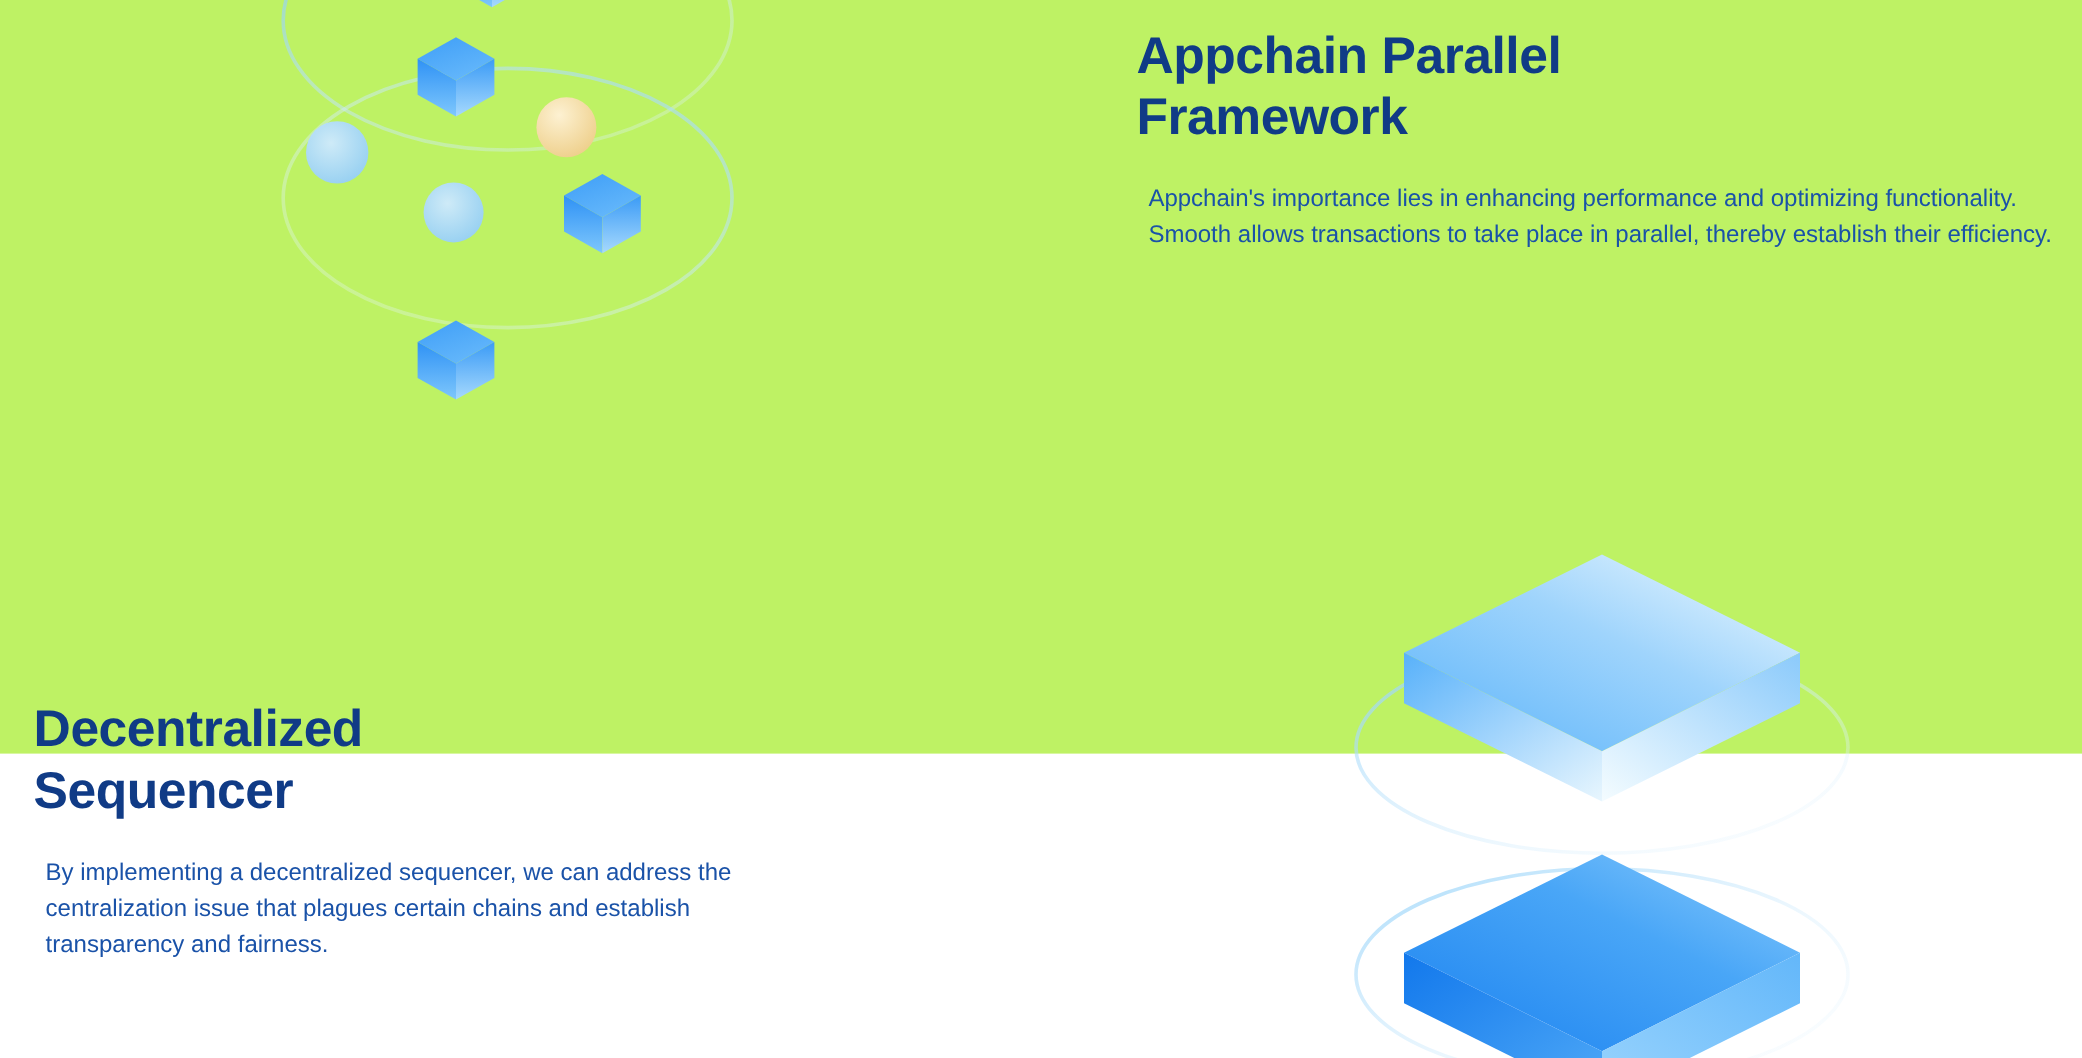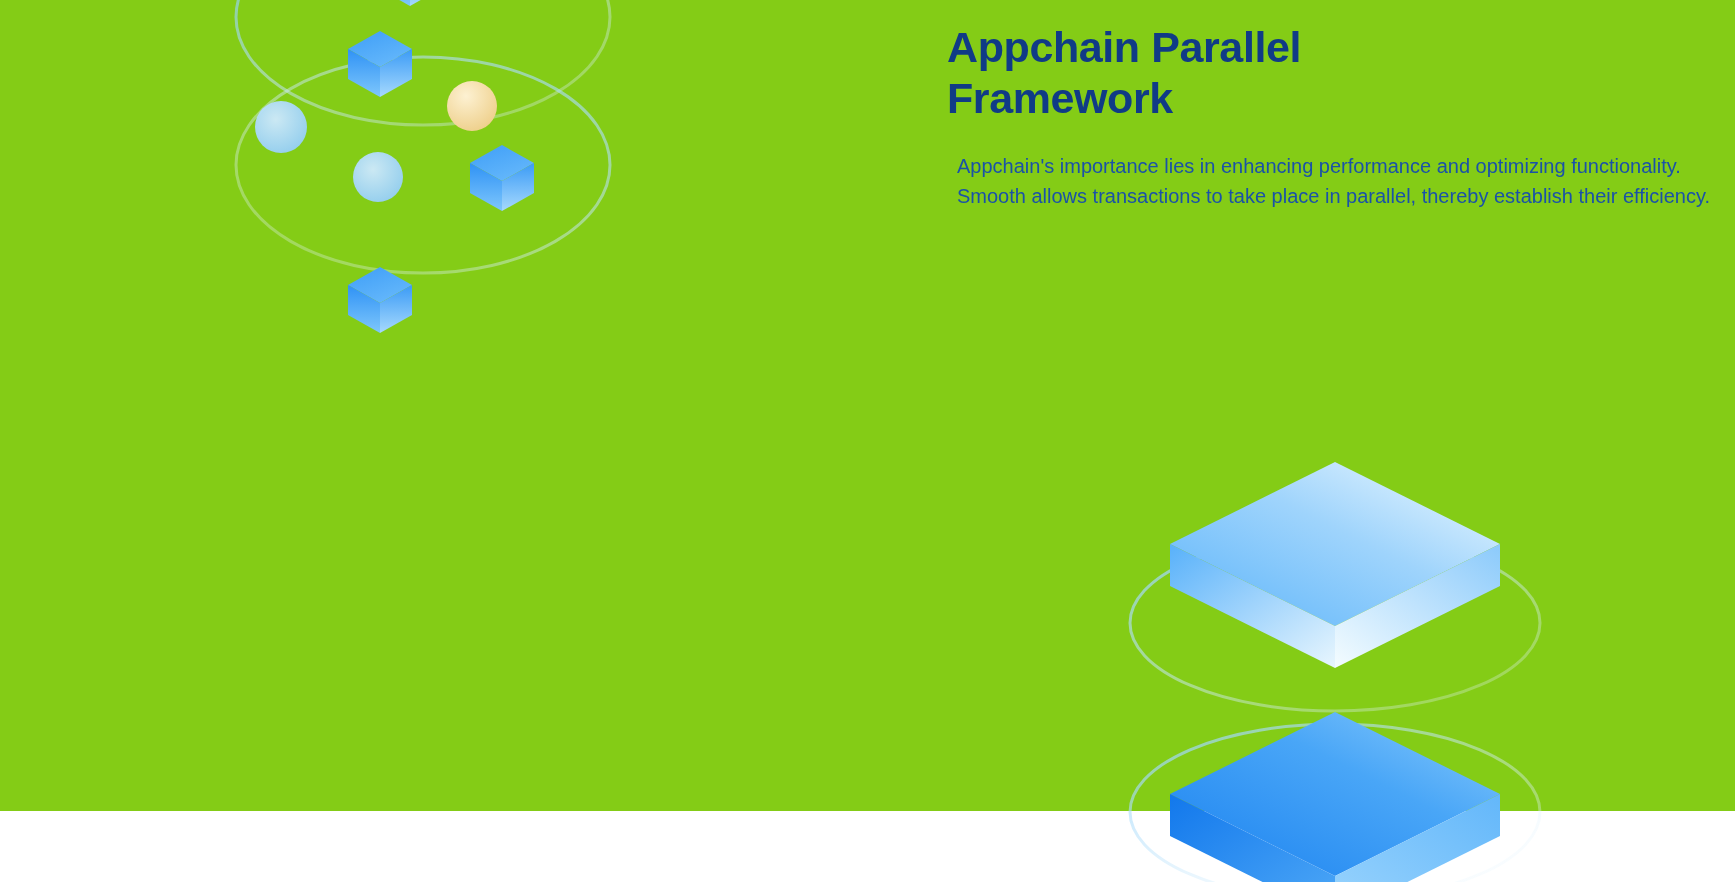--- a/index.html
+++ b/index.html
@@ -9,22 +9,22 @@
     width: 1735px;
     height: 882px;
     background: #ffffff;
     font-family: "Liberation Sans", sans-serif;
     overflow: hidden;
   }
 
   .page {
     position: relative;
     width: 1735px;
-    height: 811px;
-    background: #84cc16;
+    height: 628px;
+    background: #bef264;
   }
 
   
   .section-heading {
     color: #103b86;
     font-weight: 700;
     letter-spacing: -0.4px;
   }
 
   .section-body {
@@ -172,20 +172,24 @@
       <circle cx="228" cy="272" r="25" fill="url(#sphBlue)" opacity="0.95"></circle>
       <circle cx="322" cy="201" r="25" fill="url(#sphYellow)"></circle>
     </svg>
   </div>
 
   <div class="appchain-text">
     <h2 class="section-heading appchain-heading">Appchain Parallel Framework</h2>
     <p class="section-body appchain-body">Appchain's importance lies in enhancing performance and optimizing functionality. Smooth allows transactions to take place in parallel, thereby establish their efficiency.</p>
   </div>
 
+  <div class="sequencer-text">
+    <h2 class="section-heading sequencer-heading">Decentralized Sequencer</h2>
+    <p class="section-body sequencer-body">By implementing a decentralized sequencer, we can address the centralization issue that plagues certain chains and establish transparency and fairness.</p>
+  </div>
 
   <div class="illus illus-slabs">
     <svg width="560" height="470" viewBox="0 0 560 470" xmlns="http://www.w3.org/2000/svg">
       <defs>
         <linearGradient id="ringGradC" x1="0" y1="0" x2="1" y2="1">
           <stop offset="0%" stop-color="#8fd0f9" stop-opacity="0.80"></stop>
           <stop offset="50%" stop-color="#cdeafc" stop-opacity="0.50"></stop>
           <stop offset="100%" stop-color="#eef8fe" stop-opacity="0.22"></stop>
         </linearGradient>
         <linearGradient id="ringGradD" x1="0" y1="0" x2="1" y2="1">

